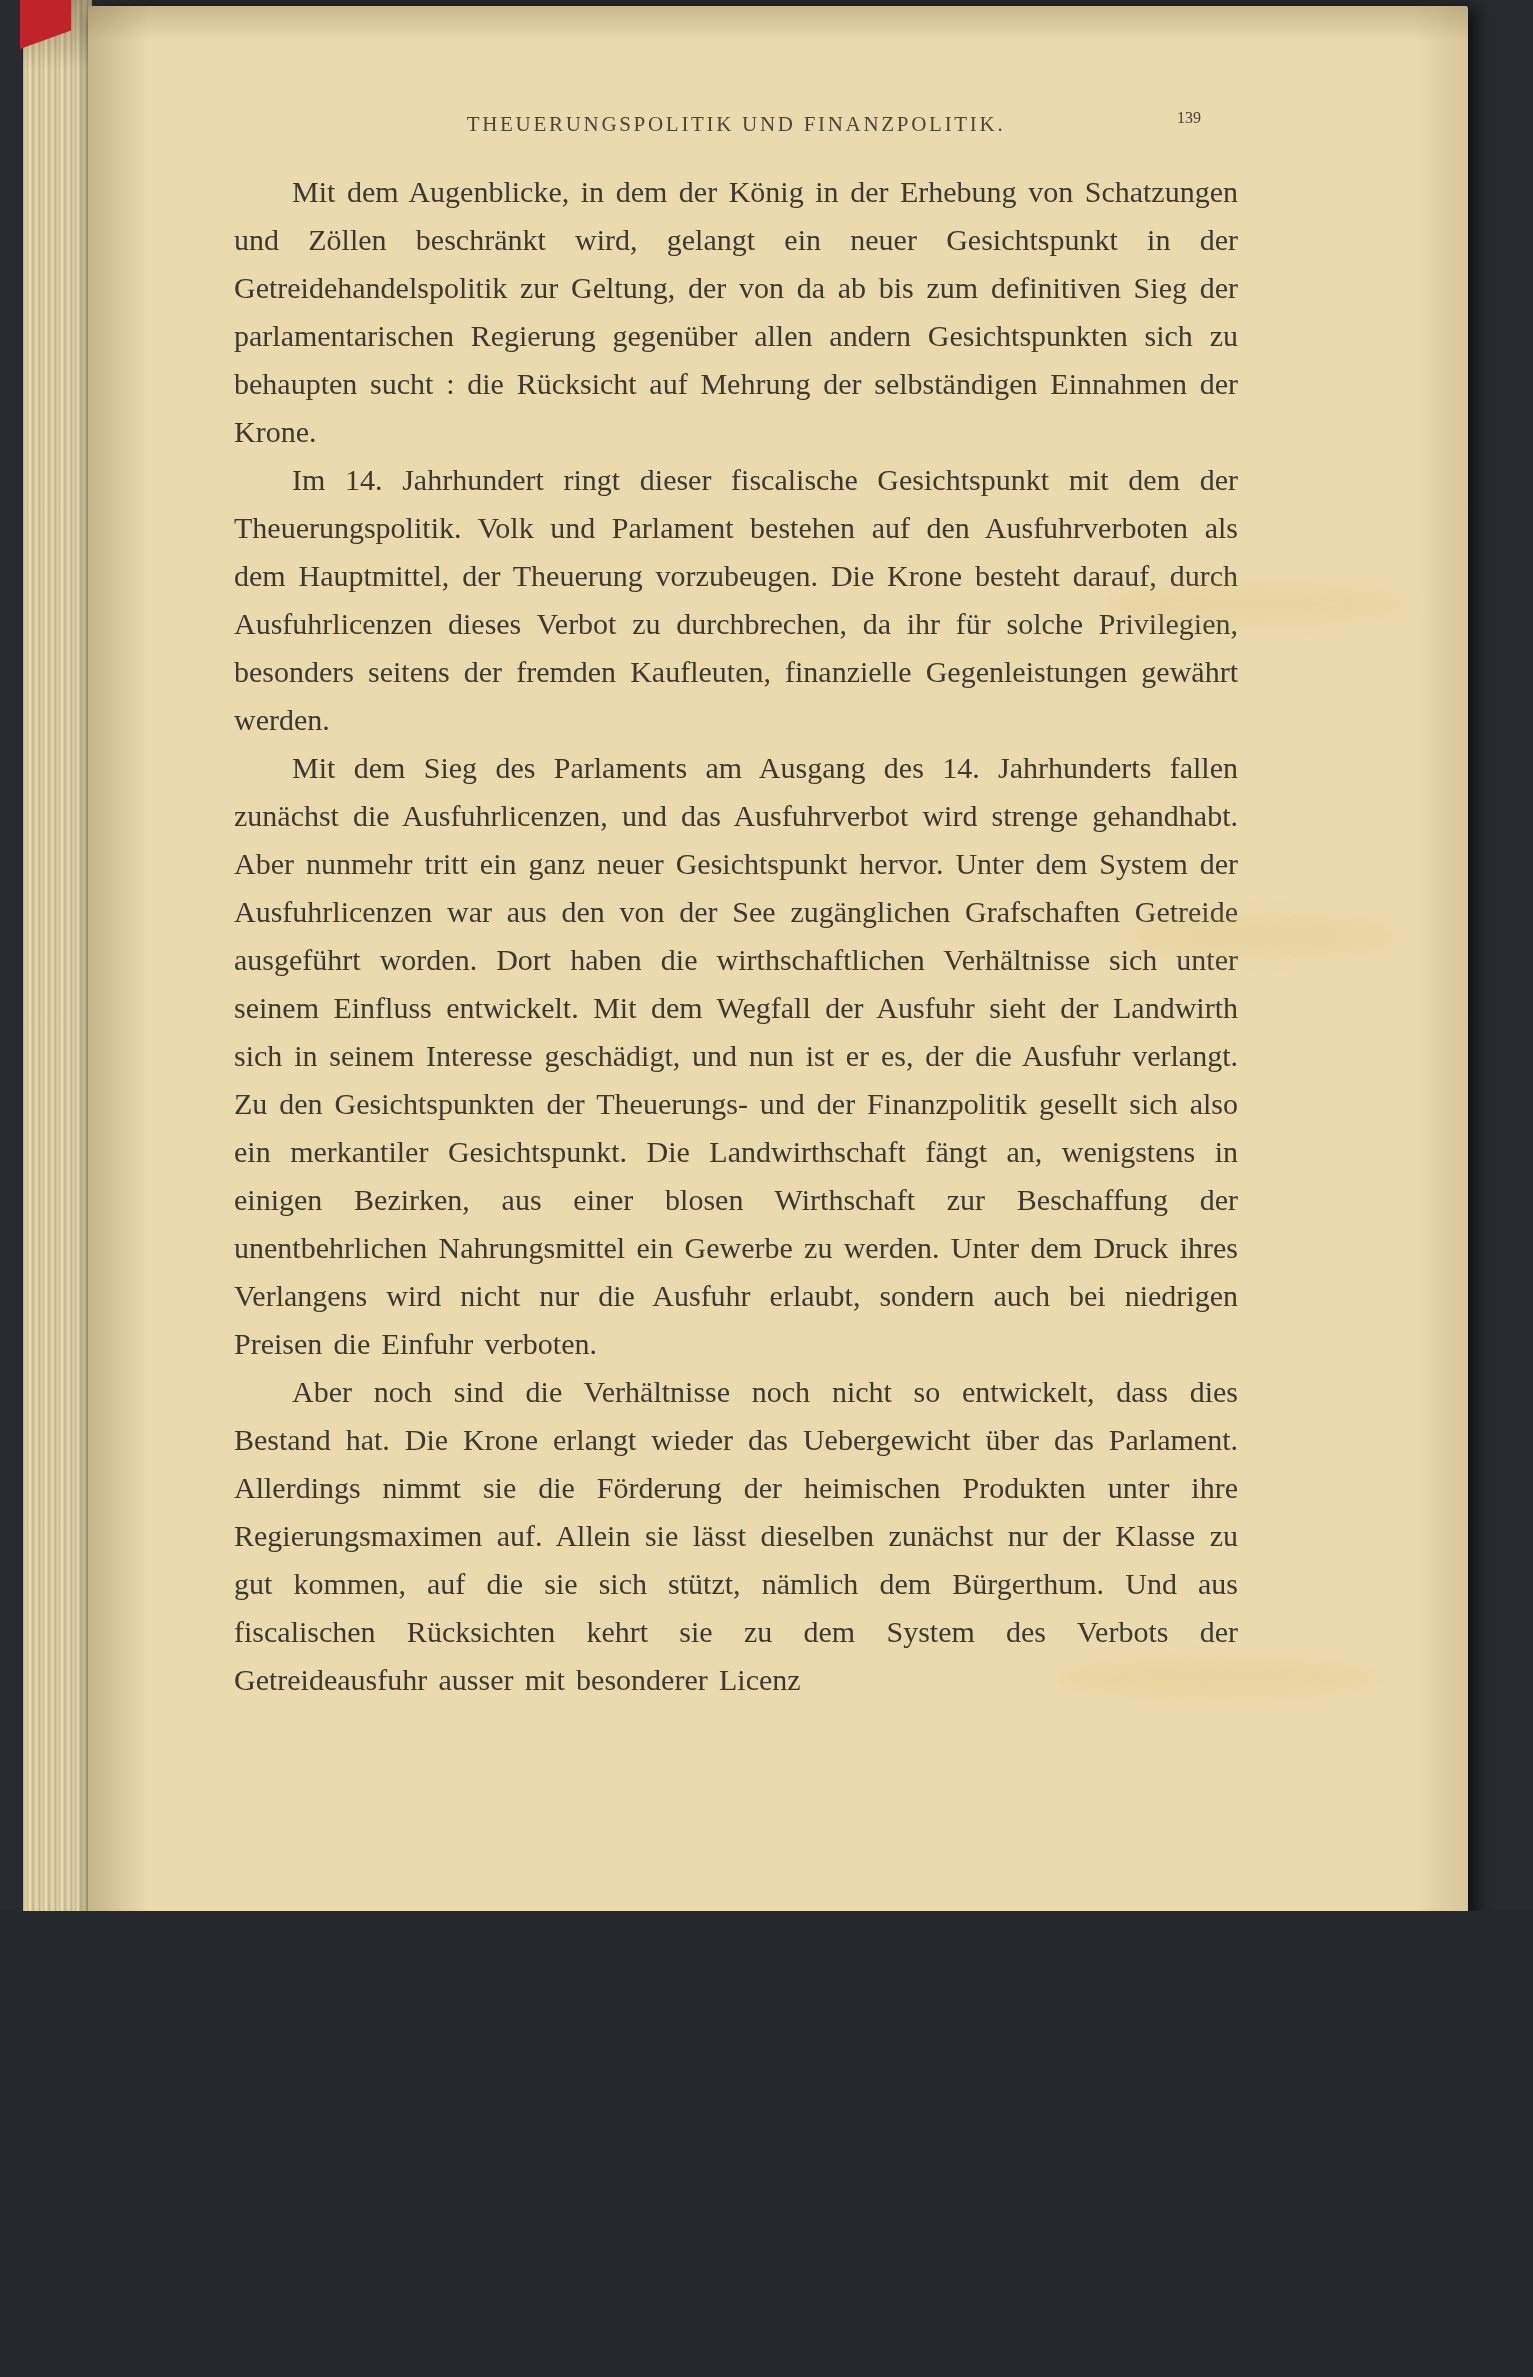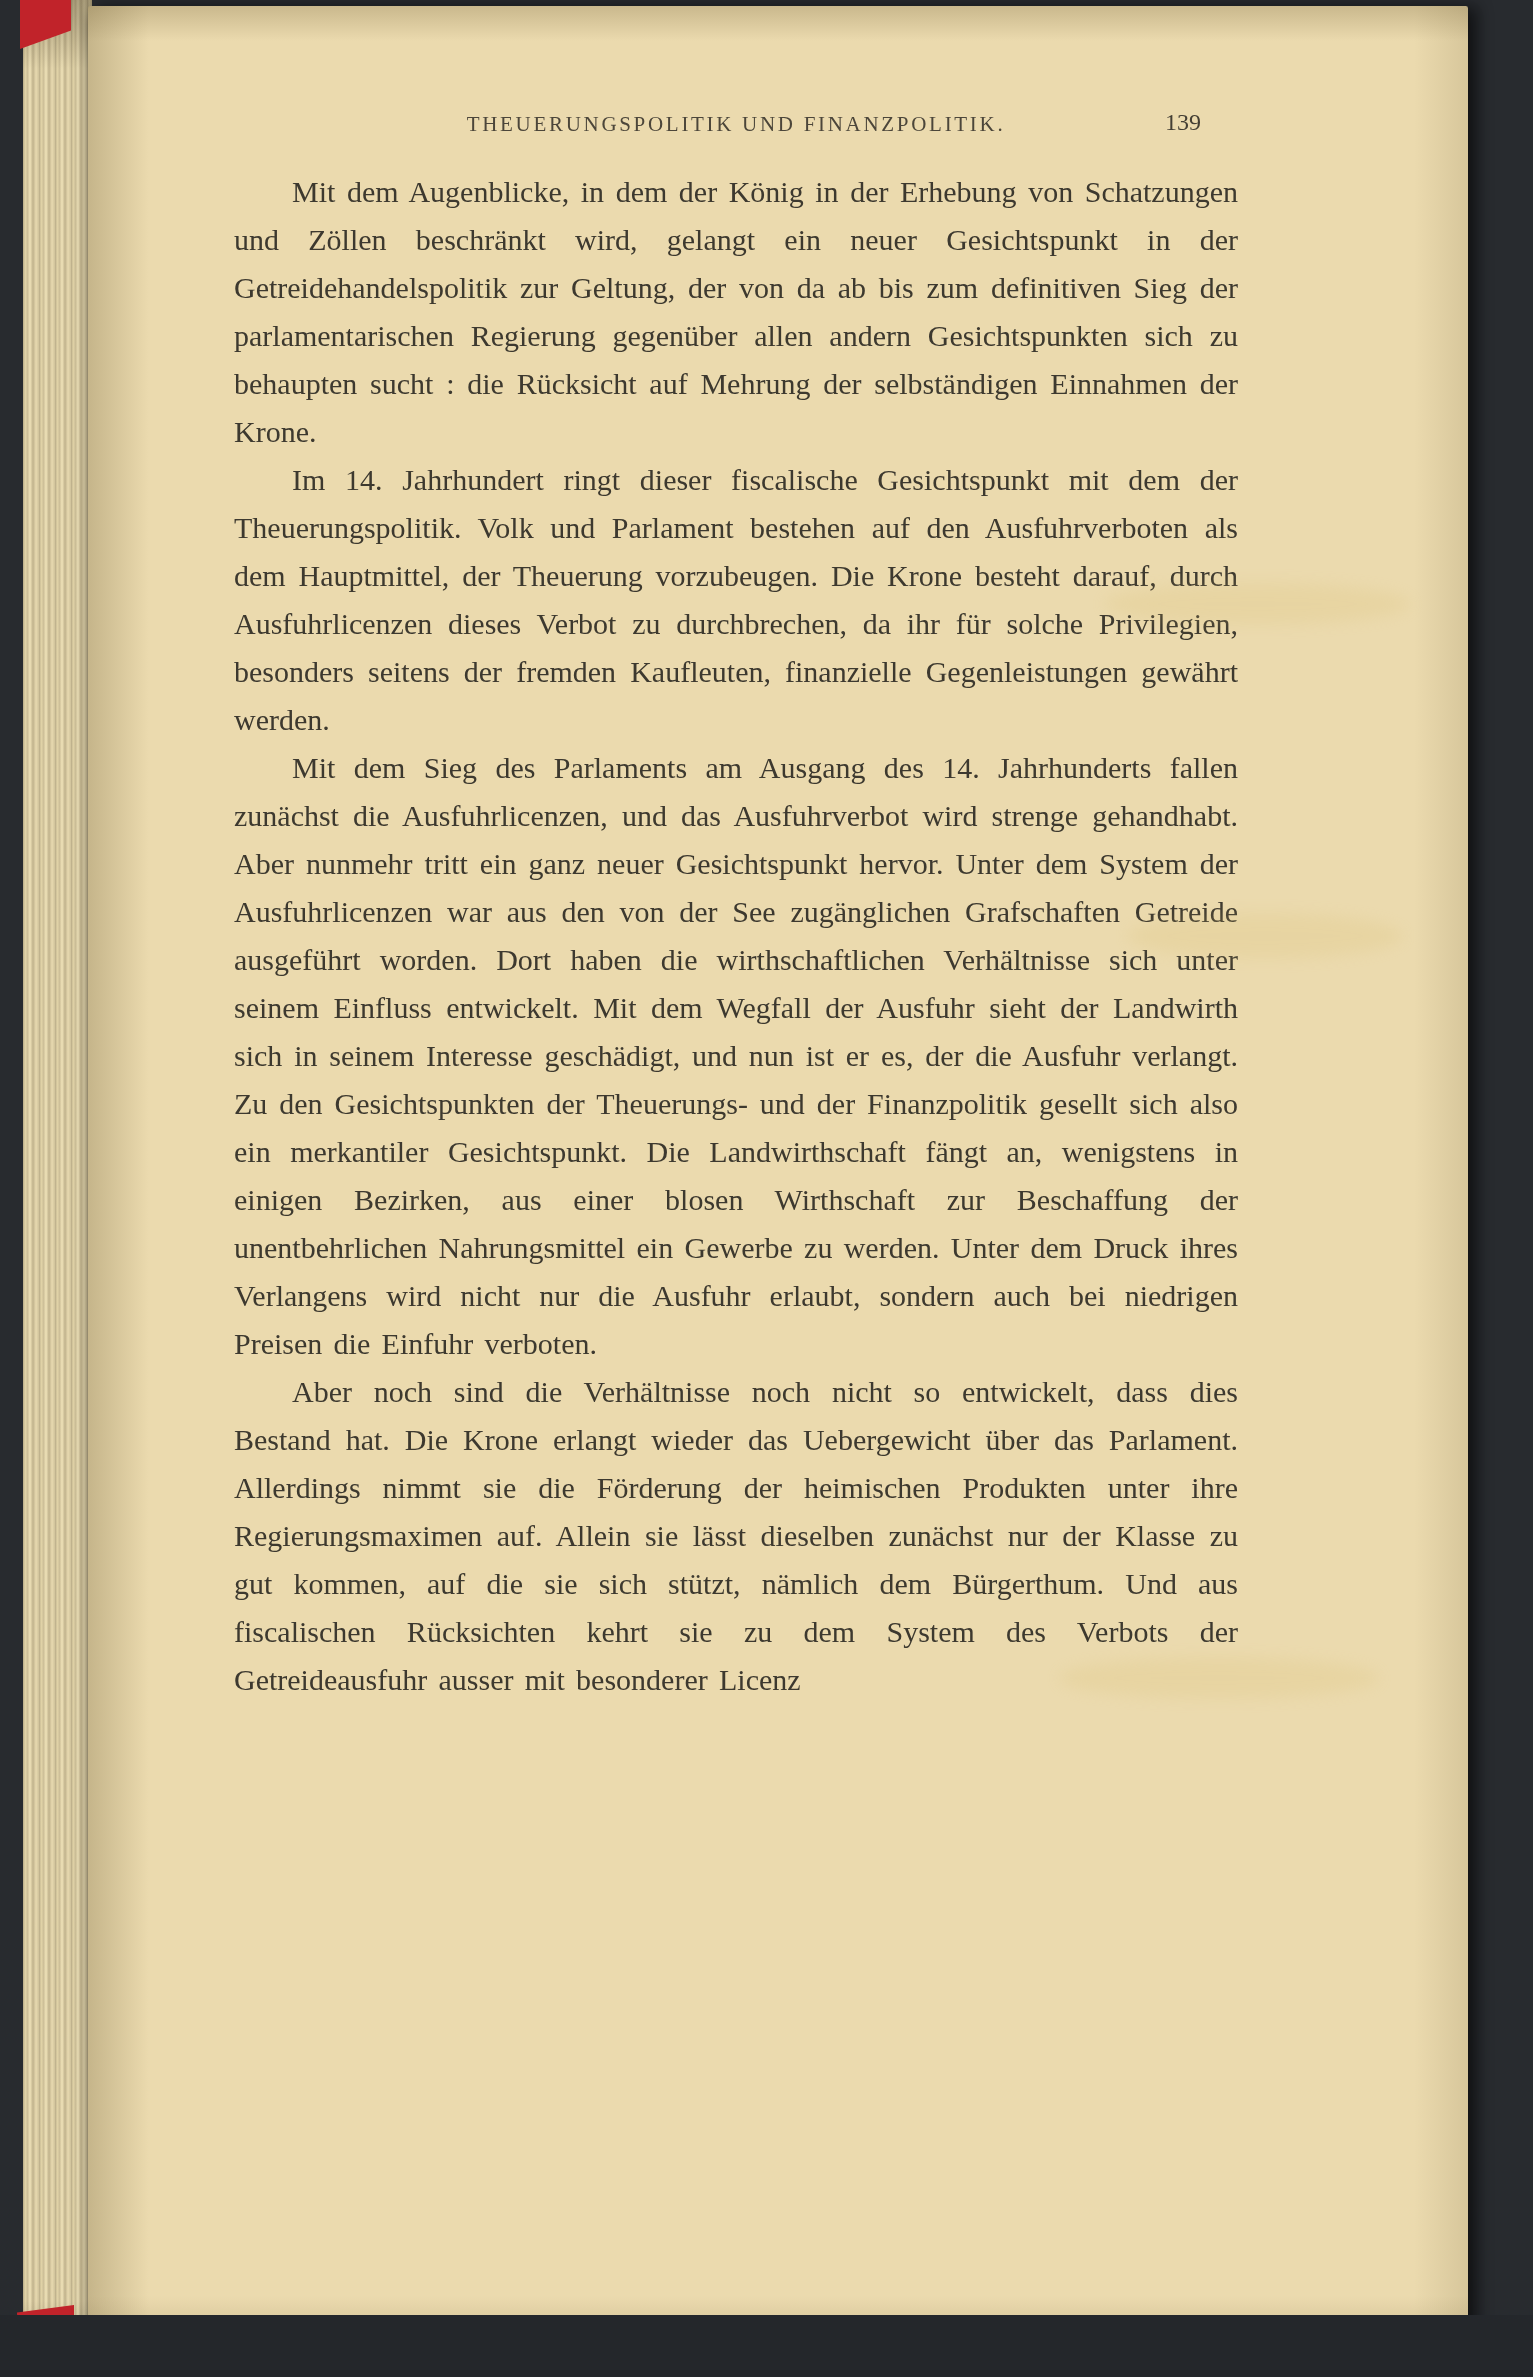--- a/index.html
+++ b/index.html
@@ -3,21 +3,21 @@
 <meta charset="utf-8">
 <style>
   html, body {
     margin: 0;
     padding: 0;
     background: #24272b;
   }
   .scene {
     position: relative;
     width: 1534px;
-    height: 2315px;
+    height: 1911px;
     background: #282b2f;
     overflow: hidden;
     font-family: "Liberation Serif", "DejaVu Serif", serif;
   }
   
   .page-edges {
     position: absolute;
     left: 23px;
     top: 0;
     width: 69px;
@@ -90,21 +90,21 @@
     text-align: center;
     font-size: 21px;
     letter-spacing: 2.7px;
     color: #4c463a;
     white-space: nowrap;
   }
   .page-number {
     position: absolute;
     right: 37px;
     top: -3.1px;
-    font-size: 24px;
+    font-size: 16px;
     color: #443f34;
   }
   .page-body {
     margin-top: 21.5px;
     font-size: 30px;
     line-height: 48px;
     text-align: justify;
     word-spacing: 3.8px;
     color: #3d392f;
     font-family: Liberation Serif, serif;

